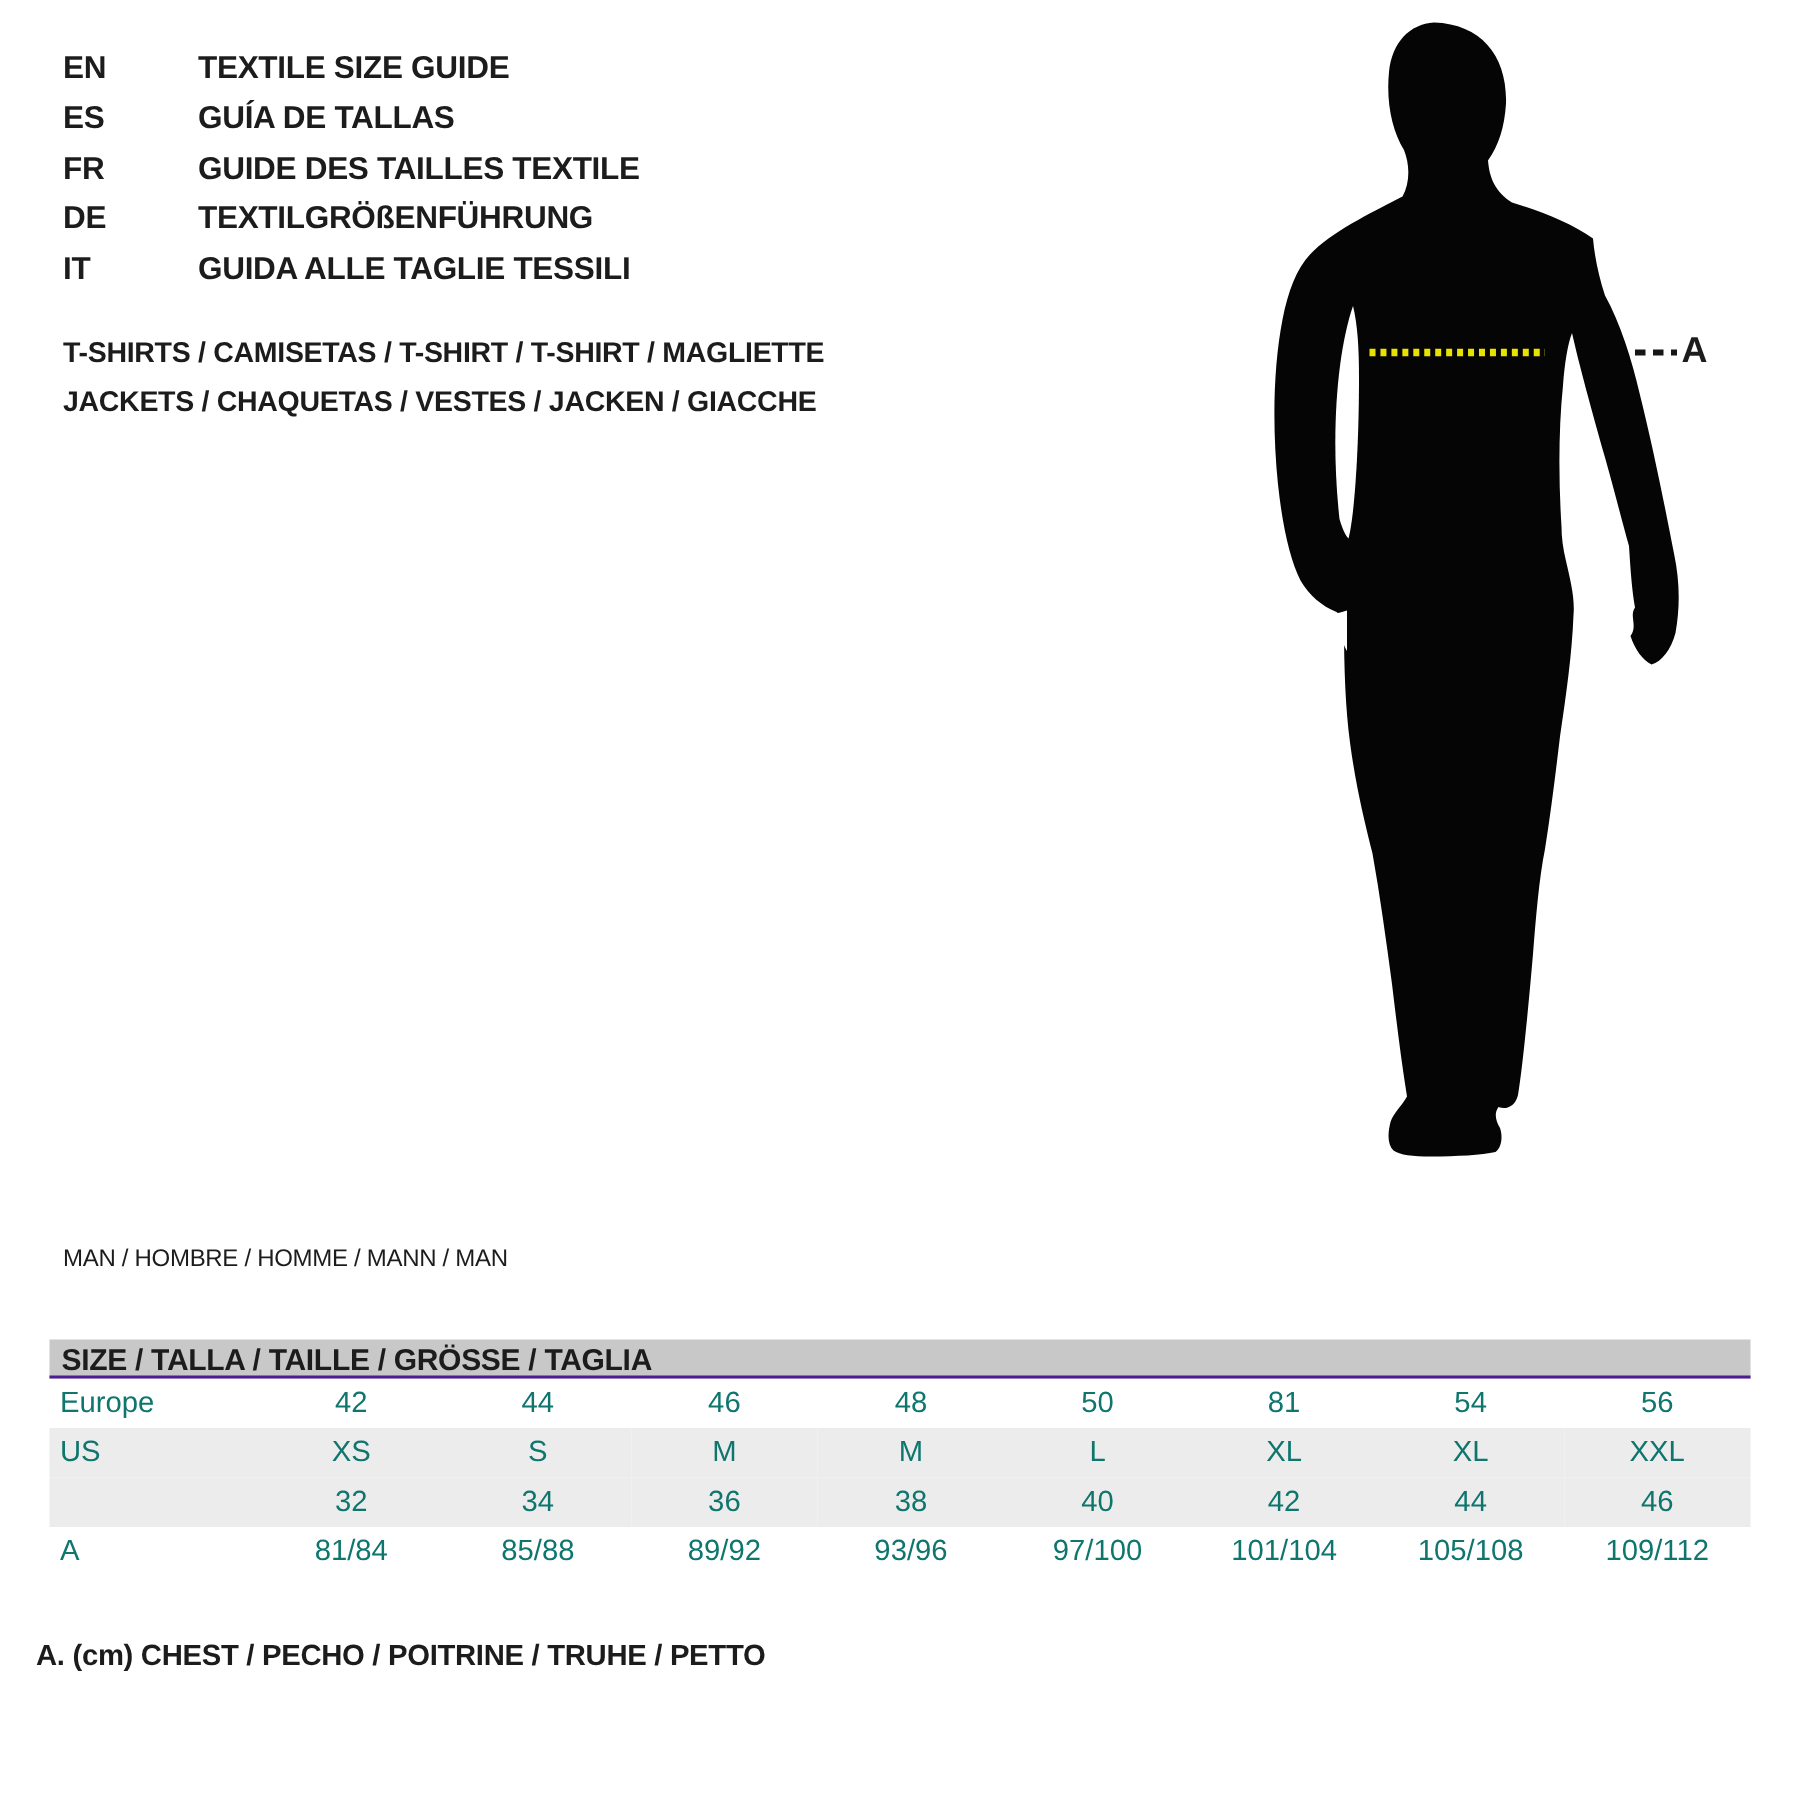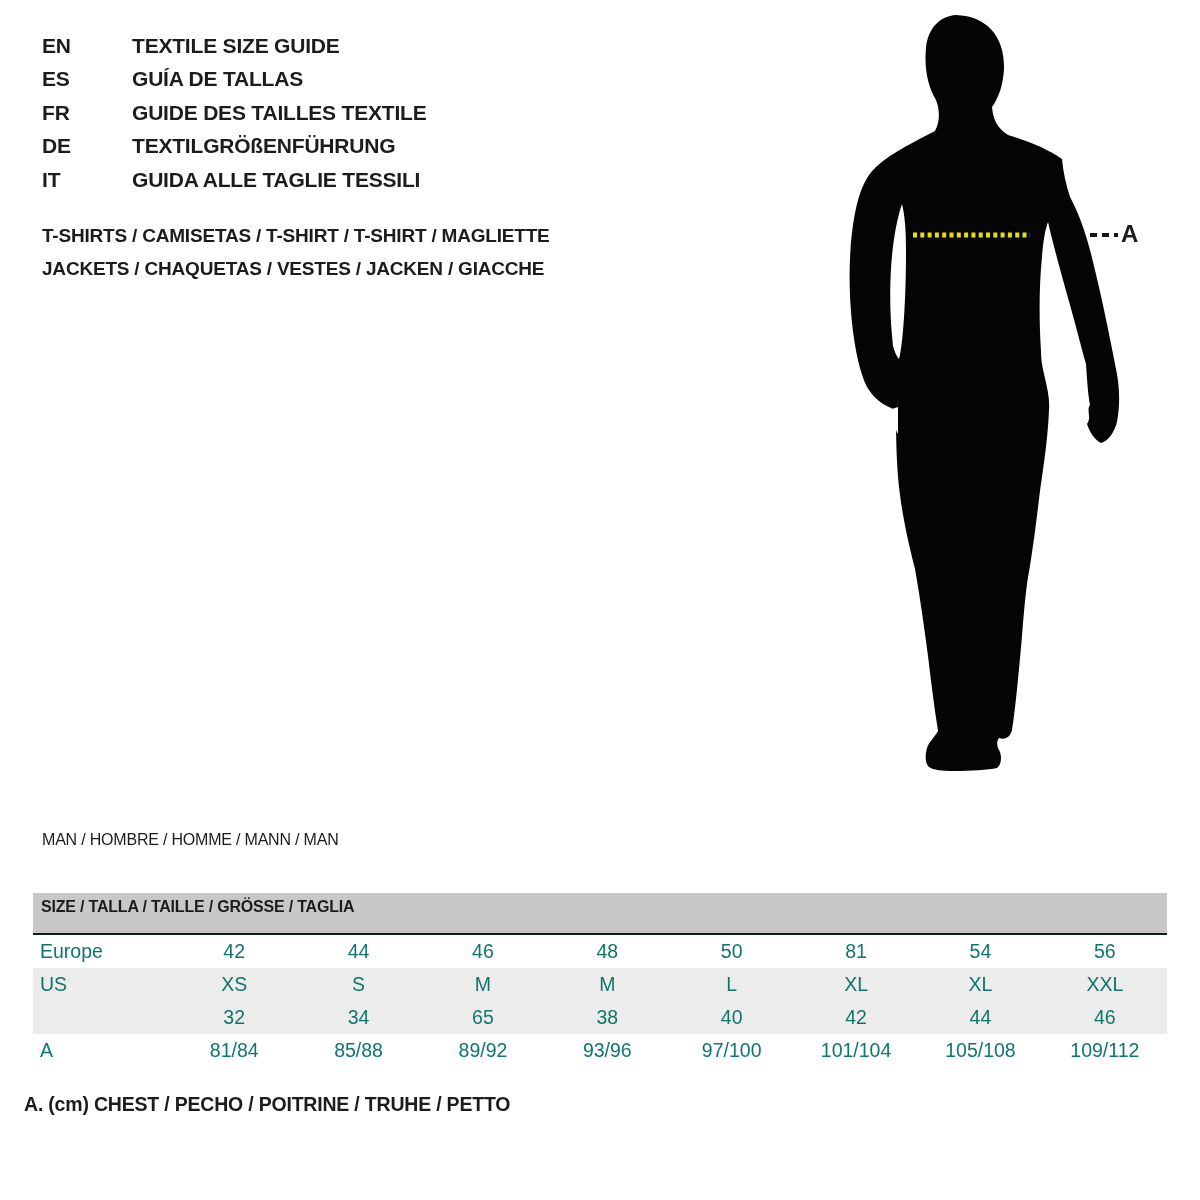--- a/index.html
+++ b/index.html
@@ -25,24 +25,24 @@
   .figure-svg { position:absolute; left:0; top:0; width:1200px; height:1200px; }
   .measure-label { position:absolute; left:1121px; top:220px;
                    font-size:24px; font-weight:bold; }
 
   
   .section-title { position:absolute; left:42px; top:831px;
                    font-size:16px; font-weight:normal; letter-spacing:-0.2px; }
 
   
   .size-table { position:absolute; left:33px; top:893px; width:1134px; }
-  .st-header { box-sizing:border-box; height:42px; line-height:28px;
+  .st-header { box-sizing:border-box; height:26px; line-height:28px;
                background:var(--header-bg,#c8c8c8);
-               border-bottom:2px solid #0f172a;
-               font-size:16px; font-weight:bold; letter-spacing:-0.2px;
+               border-bottom:2px solid #4c1d95;
+               font-size:20px; font-weight:bold; letter-spacing:-0.2px;
                padding-left:8px; }
   .size-table table { width:100%; border-collapse:collapse; table-layout:fixed;
                       font-size:19.5px; }
   .size-table td { height:33px; padding:0; text-align:center; color:#0f766e; }
   .size-table td.lbl { width:132px; text-align:left; padding-left:7px; }
   .size-table tr.shaded { background:var(--stripe-bg,#ececec); }
 
   
   .footnote { position:absolute; left:24px; top:1093px;
               font-size:19.5px; font-weight:bold; letter-spacing:-0.2px; }
@@ -163,21 +163,21 @@
           <td>M</td>
           <td>L</td>
           <td>XL</td>
           <td>XL</td>
           <td>XXL</td>
         </tr>
         <tr class="shaded">
           <td class="lbl"></td>
           <td>32</td>
           <td>34</td>
-          <td>65</td>
+          <td>36</td>
           <td>38</td>
           <td>40</td>
           <td>42</td>
           <td>44</td>
           <td>46</td>
         </tr>
         <tr>
           <td class="lbl">A</td>
           <td>81/84</td>
           <td>85/88</td>

